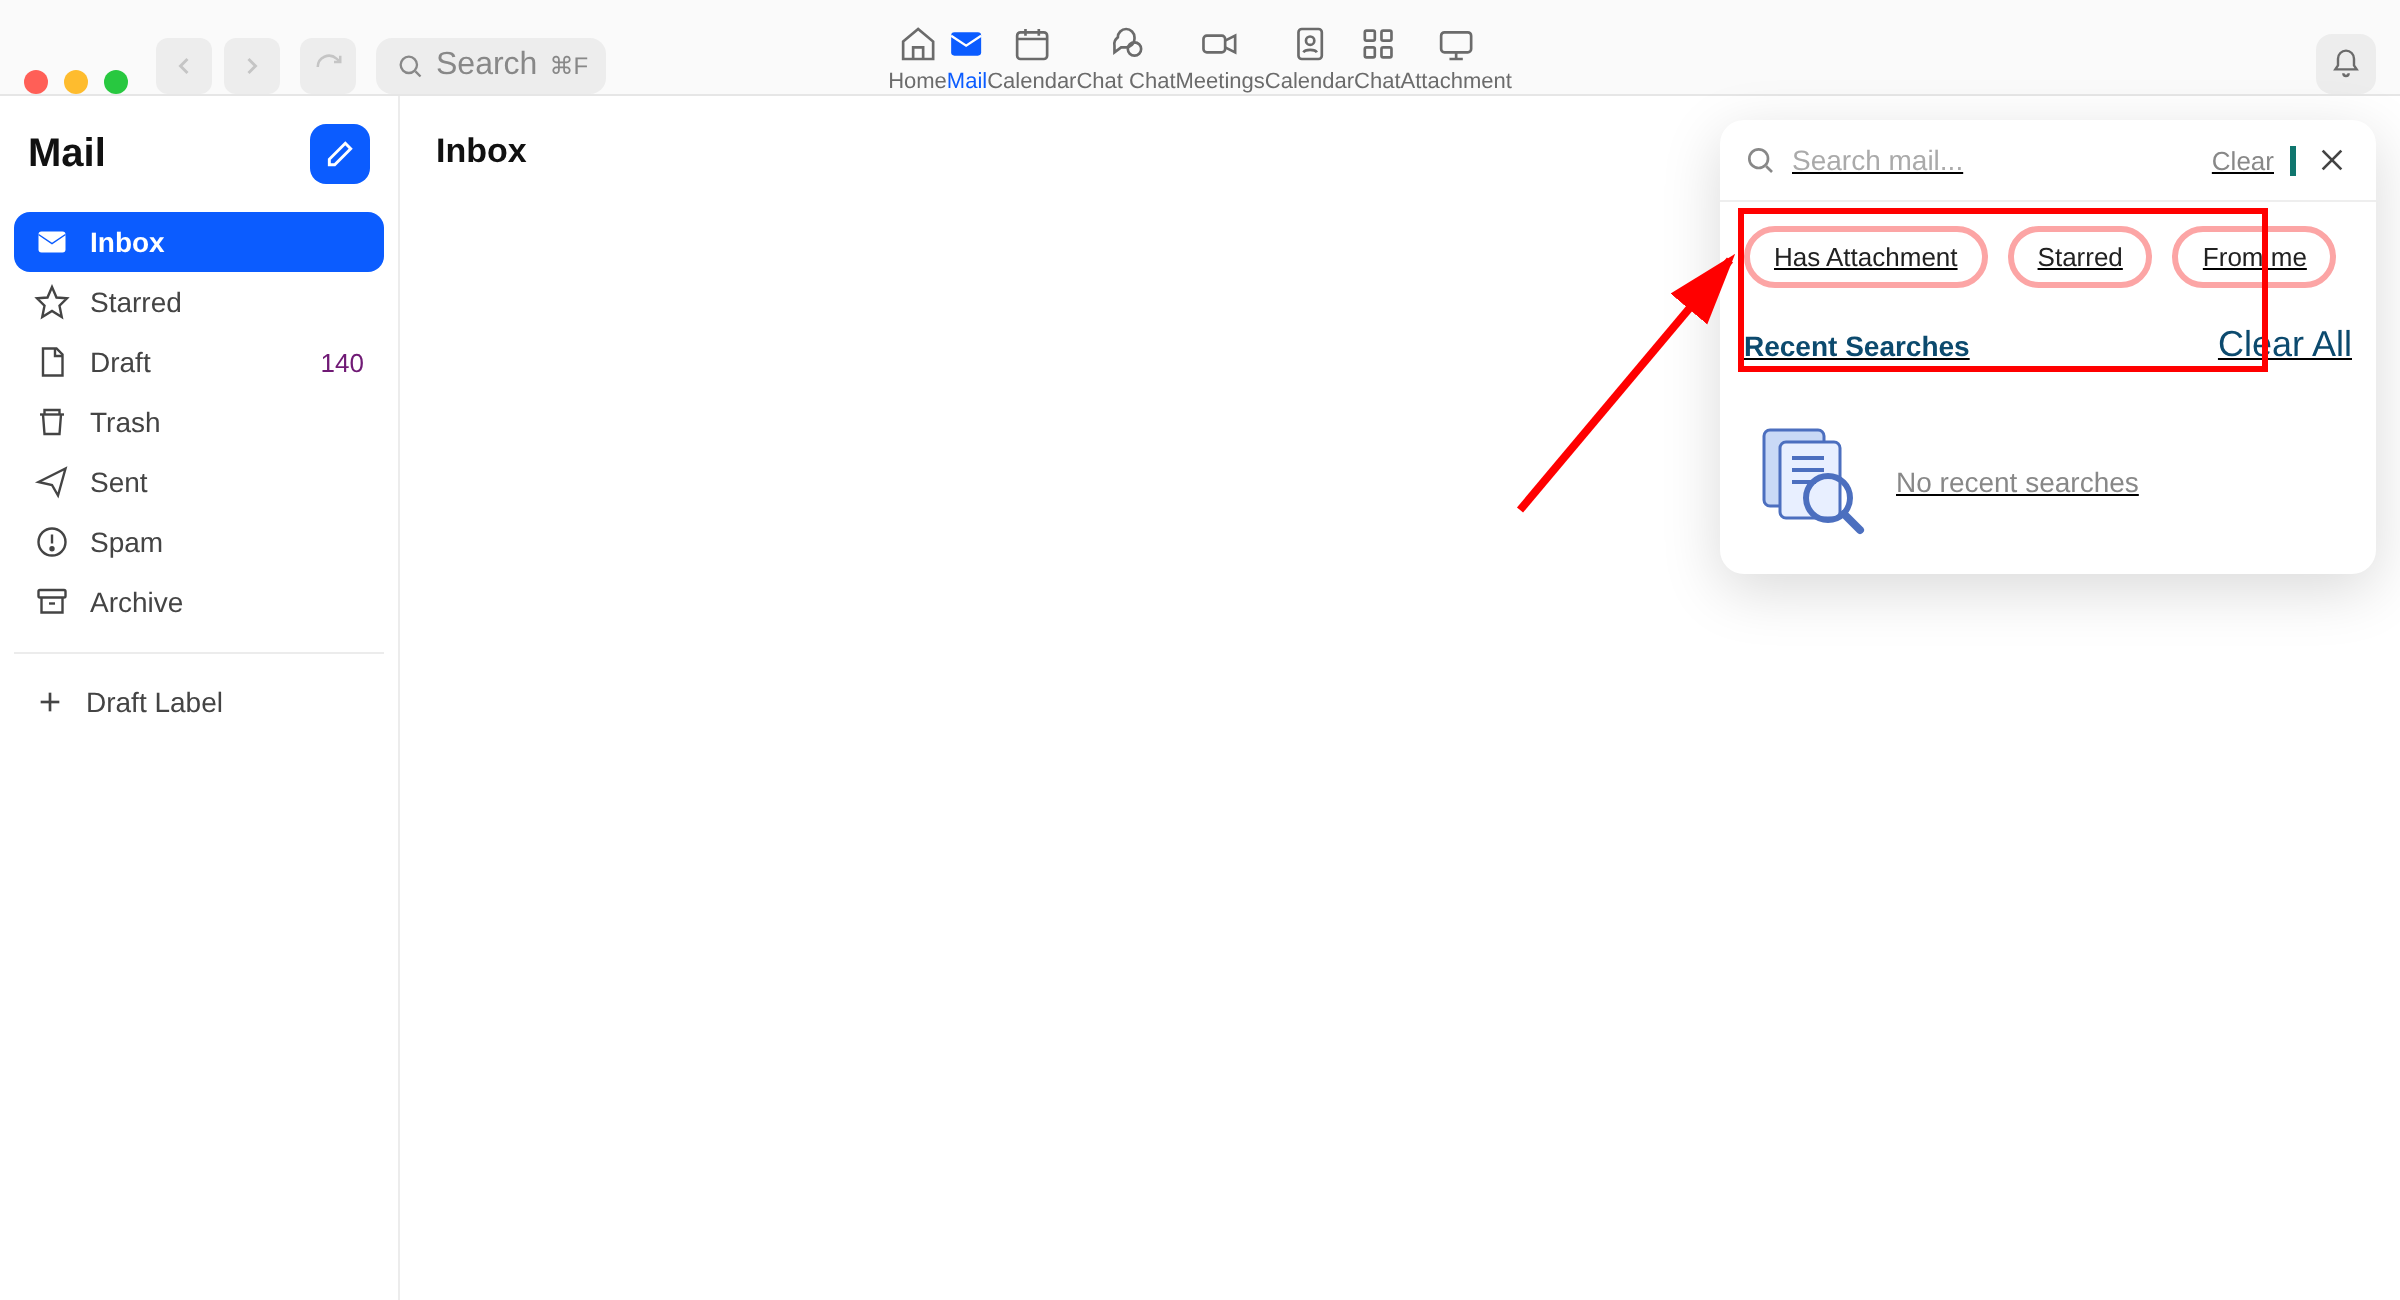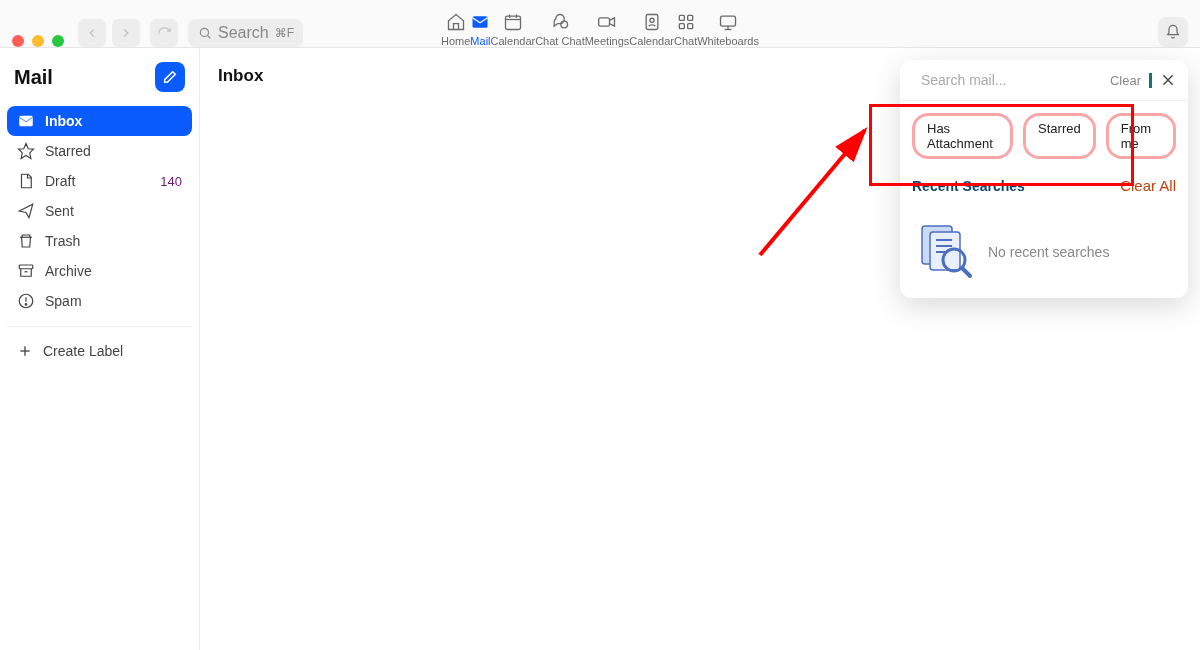--- a/index.html
+++ b/index.html
@@ -29,31 +29,31 @@
   .compose { width:30px;height:30px;background:#0b5cff;border-radius:8px;display:flex;align-items:center;justify-content:center;color:#fff; }
   .folders { display:flex;flex-direction:column;gap:0;padding:0 7px; }
   .folder { display:flex;align-items:center;gap:10px;padding:6px 10px;border-radius:8px;color:#444;font-size:14px;cursor:pointer; }
   .folder.active { background:#0b5cff;color:#fff;font-weight:600; }
   .folder .count { margin-left:auto;color:#701a75;font-size:13px; }
   .folder .fico { width:18px;height:18px;display:flex;align-items:center;justify-content:center;color:inherit; }
   .divider { height:1px;background:#ececec;margin:10px 7px; }
   .create-label { display:flex;align-items:center;gap:10px;padding:6px 17px;color:#444;font-size:14px;cursor:pointer; }
   .main { flex:1; padding:18px 18px; position:relative; }
   .main h2 { font-size:17px;font-weight:700;color:#111; }
-  .search-panel { position:absolute; top:60px; right:12px; width:288px; background:#fff; border-radius:12px; box-shadow:0 8px 30px rgba(0,0,0,0.15); overflow:hidden; }
+  .search-panel { position:absolute; top:60px; right:12px; width:328px; background:#fff; border-radius:12px; box-shadow:0 8px 30px rgba(0,0,0,0.15); overflow:hidden;text-decoration:underline; }
   .sp-row1 { display:flex;align-items:center;gap:8px;padding:10px 12px;border-bottom:1px solid #eee; }
   .sp-row1 input { flex:1;border:none;outline:none;font-size:14px;color:#333; }
   .sp-row1 input::placeholder { color:#aaa; }
   .sp-clear { color:#888;font-size:13px;cursor:pointer; padding-right:8px; border-right:3px solid #0f766e; }
   .sp-close { width:20px;height:20px;display:flex;align-items:center;justify-content:center;color:#444;cursor:pointer; }
   .sp-filters { display:flex;gap:10px;padding:12px 12px; }
   .chip { border:3px solid #fca5a5;border-radius:16px;padding:5px 12px;font-size:13px;color:#222;background:#fff;cursor:pointer; }
   .sp-recent-head { display:flex;align-items:center;justify-content:space-between;padding:6px 12px 8px 12px; }
   .sp-recent-head .t { font-weight:700;font-size:14px;color:#0c4a6e; }
-  .sp-recent-head .ca { color:#c2410c;font-size:15px;cursor:pointer; }
+  .sp-recent-head .ca { color:#0c4a6e;font-size:18px;cursor:pointer; }
   .sp-empty { display:flex;align-items:center;gap:12px;padding:18px 12px 14px 12px; }
   .sp-empty .msg { color:#888;font-size:14px; }
   .highlight-box { position:absolute; border:3px solid #ff0000; pointer-events:none; }
   .arrow-svg { position:absolute; pointer-events:none; }
   .doc-ill { width:64px;height:64px; }
   svg { display:block; }
 </style>
 </head>
 <body>
 
@@ -162,21 +162,21 @@
       <span>Chat</span>
     </div>
     <div class="topnav-item">
       <span class="ico">
           <svg width="20" height="20" viewBox="0 0 24 24" fill="none" stroke="currentColor" stroke-width="1.6">
             <rect x="3" y="5" width="18" height="12" rx="2"></rect>
             <line x1="8" y1="21" x2="16" y2="21"></line>
             <line x1="12" y1="17" x2="12" y2="21"></line>
           </svg>
         </span>
-      <span>Whiteboards</span>
+      <span>Attachment</span>
     </div>
   </div>
 
   <div class="bell">
     <svg width="16" height="16" viewBox="0 0 24 24" fill="none" stroke="currentColor" stroke-width="1.8">
         <path d="M6 8a6 6 0 1 1 12 0v5l2 3H4l2-3z"></path>
         <path d="M10 19a2 2 0 0 0 4 0"></path>
       </svg>
   </div>
 </div>
@@ -215,63 +215,63 @@
               <path d="M6 3h9l4 4v14H6z"></path>
               <path d="M14 3v5h5"></path>
             </svg>
           </span>
         <span>Draft</span>
         <span class="count">140</span>
       </div>
       <div class="folder">
         <span class="fico">
             <svg width="18" height="18" viewBox="0 0 24 24" fill="none" stroke="currentColor" stroke-width="1.6">
-              <path d="M3 12l18-9-5 18-4-7-9-2z"></path>
-            </svg>
-          </span>
-        <span>Sent</span>
-      </div>
-      <div class="folder">
-        <span class="fico">
-            <svg width="18" height="18" viewBox="0 0 24 24" fill="none" stroke="currentColor" stroke-width="1.6">
               <path d="M4 7h16"></path>
               <path d="M7 7V4h10v3"></path>
               <path d="M6 7l1 13h10l1-13"></path>
             </svg>
           </span>
         <span>Trash</span>
       </div>
       <div class="folder">
         <span class="fico">
             <svg width="18" height="18" viewBox="0 0 24 24" fill="none" stroke="currentColor" stroke-width="1.6">
+              <path d="M3 12l18-9-5 18-4-7-9-2z"></path>
+            </svg>
+          </span>
+        <span>Sent</span>
+      </div>
+      <div class="folder">
+        <span class="fico">
+            <svg width="18" height="18" viewBox="0 0 24 24" fill="none" stroke="currentColor" stroke-width="1.6">
+              <circle cx="12" cy="12" r="9"></circle>
+              <line x1="12" y1="7" x2="12" y2="13"></line>
+              <circle cx="12" cy="16.5" r="1" fill="currentColor"></circle>
+            </svg>
+          </span>
+        <span>Spam</span>
+      </div>
+      <div class="folder">
+        <span class="fico">
+            <svg width="18" height="18" viewBox="0 0 24 24" fill="none" stroke="currentColor" stroke-width="1.6">
               <rect x="3" y="4" width="18" height="5" rx="1"></rect>
               <path d="M5 9v10h14V9"></path>
               <line x1="10" y1="13" x2="14" y2="13"></line>
             </svg>
           </span>
         <span>Archive</span>
-      </div>
-      <div class="folder">
-        <span class="fico">
-            <svg width="18" height="18" viewBox="0 0 24 24" fill="none" stroke="currentColor" stroke-width="1.6">
-              <circle cx="12" cy="12" r="9"></circle>
-              <line x1="12" y1="7" x2="12" y2="13"></line>
-              <circle cx="12" cy="16.5" r="1" fill="currentColor"></circle>
-            </svg>
-          </span>
-        <span>Spam</span>
       </div>
     </div>
     <div class="divider"></div>
     <div class="create-label">
       <svg width="16" height="16" viewBox="0 0 24 24" fill="none" stroke="currentColor" stroke-width="2">
           <line x1="12" y1="5" x2="12" y2="19"></line>
           <line x1="5" y1="12" x2="19" y2="12"></line>
         </svg>
-      <span>Create Label</span>
+      <span>Draft Label</span>
     </div>
   </div>
 
   <div class="main">
     <h2>Inbox</h2>
   </div>
 </div>
 
 <div class="search-panel">
   <div class="sp-row1">

